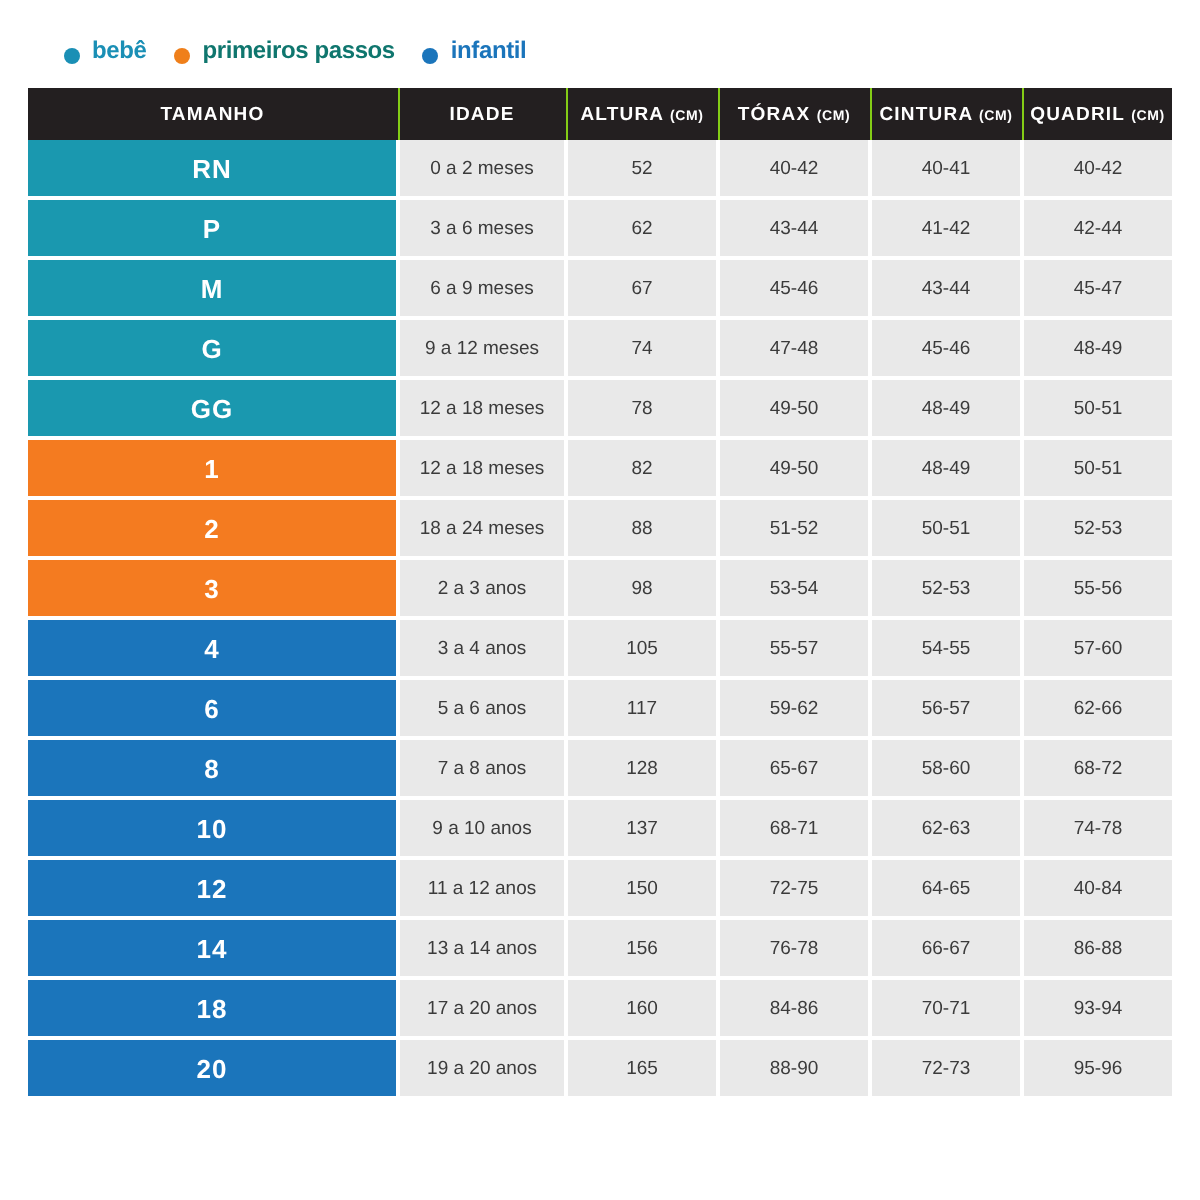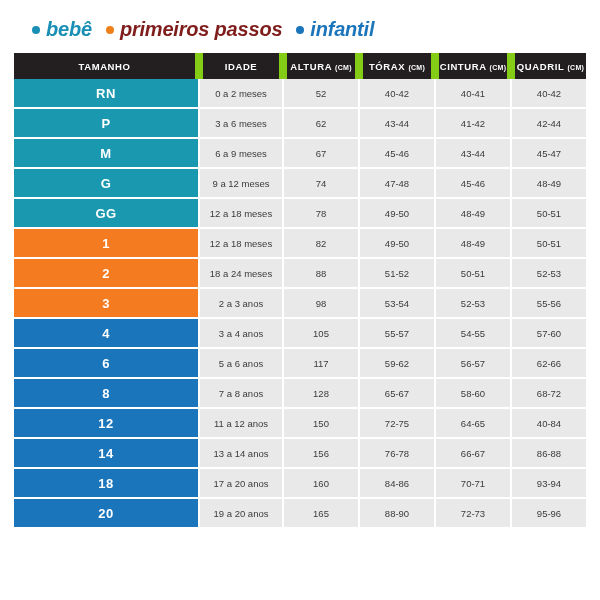--- a/index.html
+++ b/index.html
@@ -25,58 +25,57 @@
   
   .legend {
     display: flex;
     align-items: center;
     gap: 14px;
     padding-left: 18px;
     margin-bottom: 12px;
   }
   .legend-item {
     display: flex;
-    align-items: center;
-    font-size: 20px;
+    align-items: flex-end;
+    font-size: 12px;
     font-weight: bold;
     letter-spacing: -0.2px;
     white-space: nowrap;
-    font-style: italic;
   }
   .legend-dot {
     width: 8px;
     height: 8px;
     border-radius: 50%;
     margin-right: 6px;
     display: inline-block;
   }
   .legend-1 { color: #1a8fb5; }
   .legend-1 .legend-dot { background: #1a8fb5; }
-  .legend-2 { color: #7f1d1d; }
+  .legend-2 { color: #0f766e; }
   .legend-2 .legend-dot { background: #ef7f1a; }
   .legend-3 { color: #1b75bb; }
   .legend-3 .legend-dot { background: #1b75bb; }
 
   
   table {
     border-collapse: collapse;
     width: 572px;
     table-layout: fixed;
     margin: 0 auto;
   }
   thead th {
     background: #231f20;
     color: #ffffff;
     font-size: 9.5px;
     font-weight: bold;
     letter-spacing: 0.6px;
     height: 26px;
     text-align: center;
     vertical-align: middle;
-    border-right: 8px solid #84cc16;
+    border-right: 1px solid #84cc16;
     padding: 0;
   }
   thead th:last-child { border-right: none; }
   thead th .unit {
     font-size: 7px;
     letter-spacing: 0.3px;
   }
   tbody td {
     height: 28px;
     text-align: center;
@@ -229,20 +228,28 @@
         </tr>
         <tr>
           <td class="size-cell grp-infantil">8</td>
           <td>7 a 8 anos</td>
           <td>128</td>
           <td>65-67</td>
           <td>58-60</td>
           <td>68-72</td>
         </tr>
         <tr>
+          <td class="size-cell grp-infantil">10</td>
+          <td>9 a 10 anos</td>
+          <td>137</td>
+          <td>68-71</td>
+          <td>62-63</td>
+          <td>74-78</td>
+        </tr>
+        <tr>
           <td class="size-cell grp-infantil">12</td>
           <td>11 a 12 anos</td>
           <td>150</td>
           <td>72-75</td>
           <td>64-65</td>
           <td>40-84</td>
         </tr>
         <tr>
           <td class="size-cell grp-infantil">14</td>
           <td>13 a 14 anos</td>

